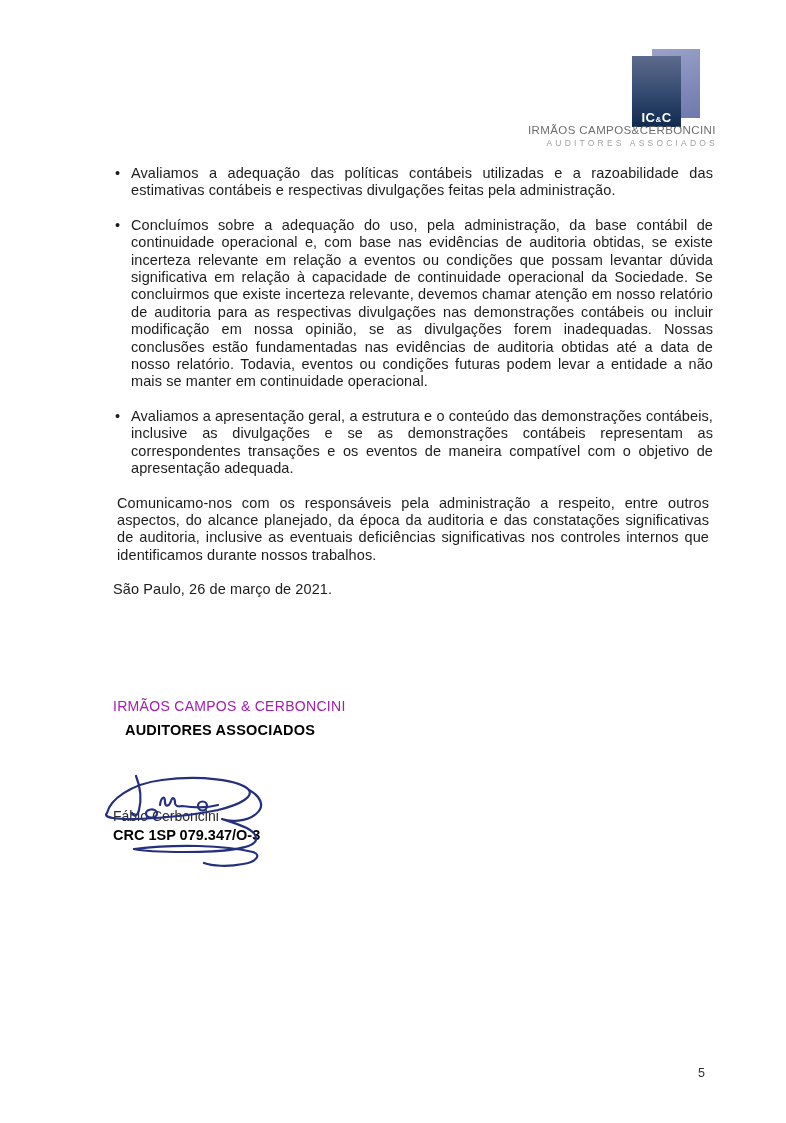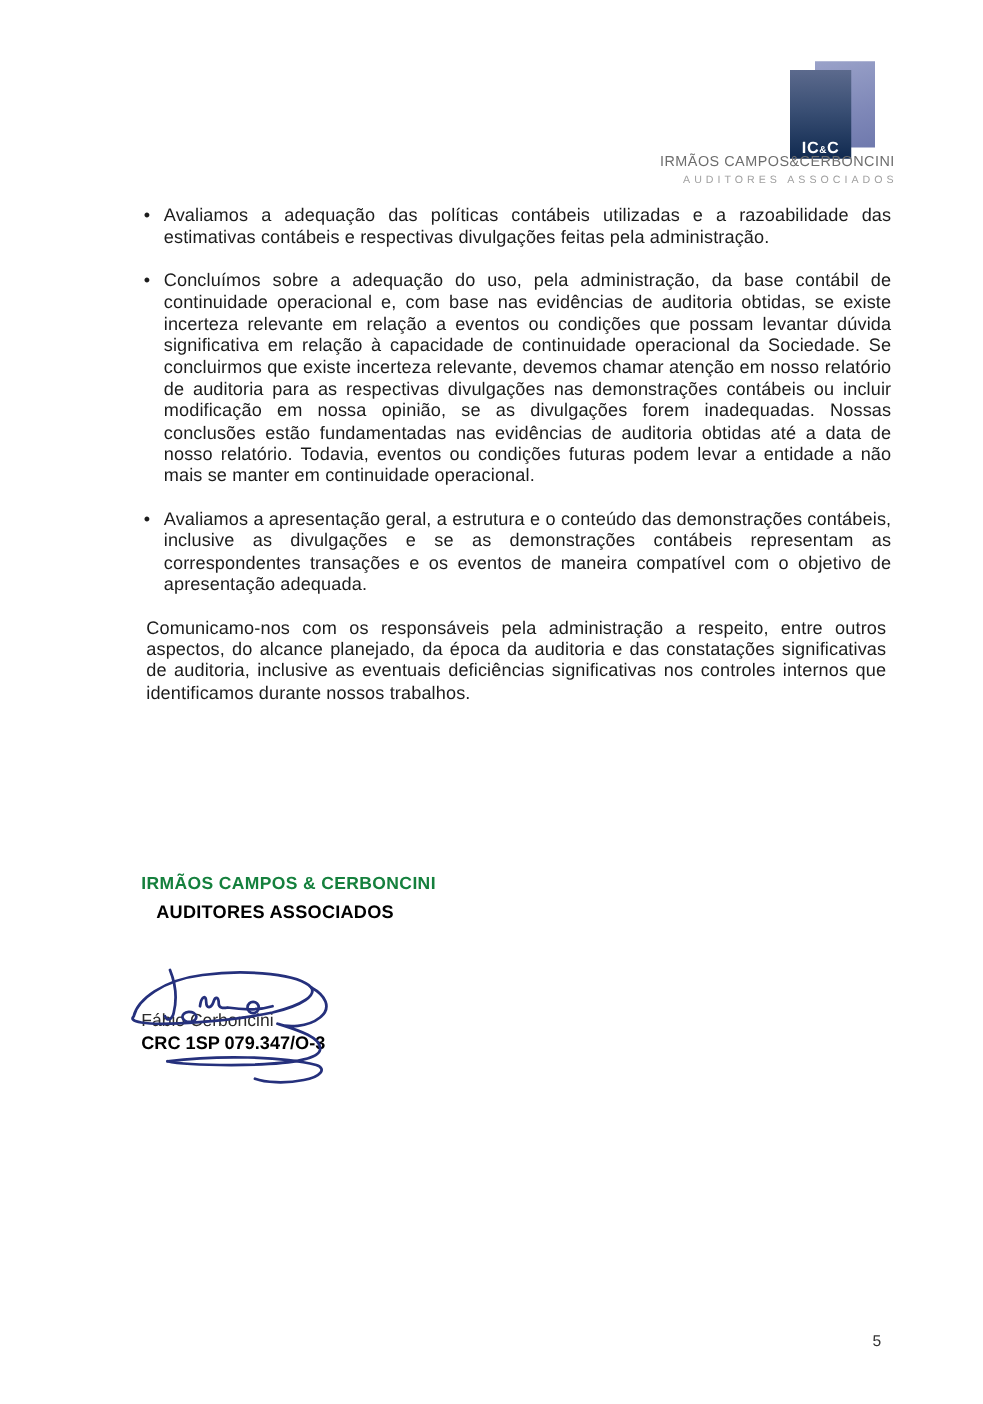--- a/index.html
+++ b/index.html
@@ -51,21 +51,21 @@
     position:relative; padding-left:18px; margin:0 0 17px 0;
   }
   ul.bullets li .marker {
     position:absolute; left:2px; top:0;
   }
   .closing-paragraph { margin:4px; }
   .date-line { margin:17px 0 0 0; text-align:left; }
 
   
   .sig-block { position:absolute; left:113px; top:698px; width:400px; }
-  .firm-name  { font-size:14px; color:#15803d; letter-spacing:0.3px;font-weight:bold; }
+  .firm-name  { font-size:14px; color:#a21caf; letter-spacing:0.3px; }
   .firm-title { font-size:14.5px; font-weight:bold; color:#000; margin:8px 0 0 12px; letter-spacing:0.2px; }
   .firm-crc   { font-size:13.5px; color:#222; margin:3px 0 0 26px; }
 
   .signer-block { position:absolute; left:113px; top:808px; width:300px; }
   .signer-name { font-size:14px; color:#2b2b2b; }
   .signer-role { font-size:14.5px; font-weight:bold; color:#000; margin-top:5px; }
   .signer-crc  { font-size:14.5px; font-weight:bold; color:#000; margin-top:3px; }
 
   .signature-ink {
     position:absolute; left:100px; top:772px; width:170px; height:102px;
@@ -103,20 +103,21 @@
       <li>
         <span class="marker">•</span>
         <span>Concluímos sobre a adequação do uso, pela administração, da base contábil de continuidade operacional e, com base nas evidências de auditoria obtidas, se existe incerteza relevante em relação a eventos ou condições que possam levantar dúvida significativa em relação à capacidade de continuidade operacional da Sociedade. Se concluirmos que existe incerteza relevante, devemos chamar atenção em nosso relatório de auditoria para as respectivas divulgações nas demonstrações contábeis ou incluir modificação em nossa opinião, se as divulgações forem inadequadas. Nossas conclusões estão fundamentadas nas evidências de auditoria obtidas até a data de nosso relatório. Todavia, eventos ou condições futuras podem levar a entidade a não mais se manter em continuidade operacional.</span>
       </li>
       <li>
         <span class="marker">•</span>
         <span>Avaliamos a apresentação geral, a estrutura e o conteúdo das demonstrações contábeis, inclusive as divulgações e se as demonstrações contábeis representam as correspondentes transações e os eventos de maneira compatível com o objetivo de apresentação adequada.</span>
       </li>
     </ul>
     <p class="closing-paragraph">Comunicamo-nos com os responsáveis pela administração a respeito, entre outros aspectos, do alcance planejado, da época da auditoria e das constatações significativas de auditoria, inclusive as eventuais deficiências significativas nos controles internos que identificamos durante nossos trabalhos.</p>
+    <p class="date-line">São Paulo, 26 de março de 2021.</p>
   </div>
 
   <div class="sig-block">
     <div class="firm-name">IRMÃOS CAMPOS &amp; CERBONCINI</div>
     <div class="firm-title">AUDITORES ASSOCIADOS</div>
   </div>
 
   <svg class="signature-ink" viewBox="0 0 170 102" fill="none" xmlns="http://www.w3.org/2000/svg">
     <g stroke-width="2.2" stroke-linecap="round" stroke-linejoin="round" fill="none">
       <path d="M7 41 C10 28, 30 12, 62 8 C100 3, 140 8, 149 18 C153 24, 143 32, 118 38 C85 45, 30 49, 13 46 C6 45, 5 43, 7 41" stroke="#25307c"></path>

